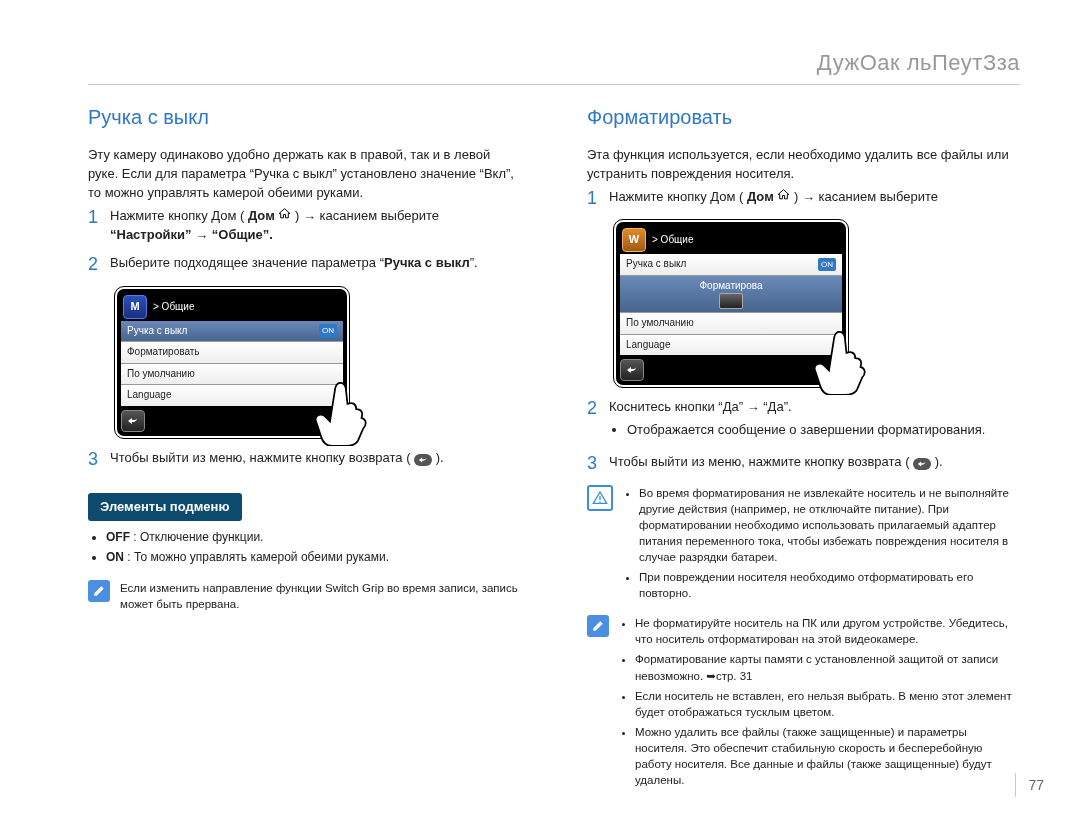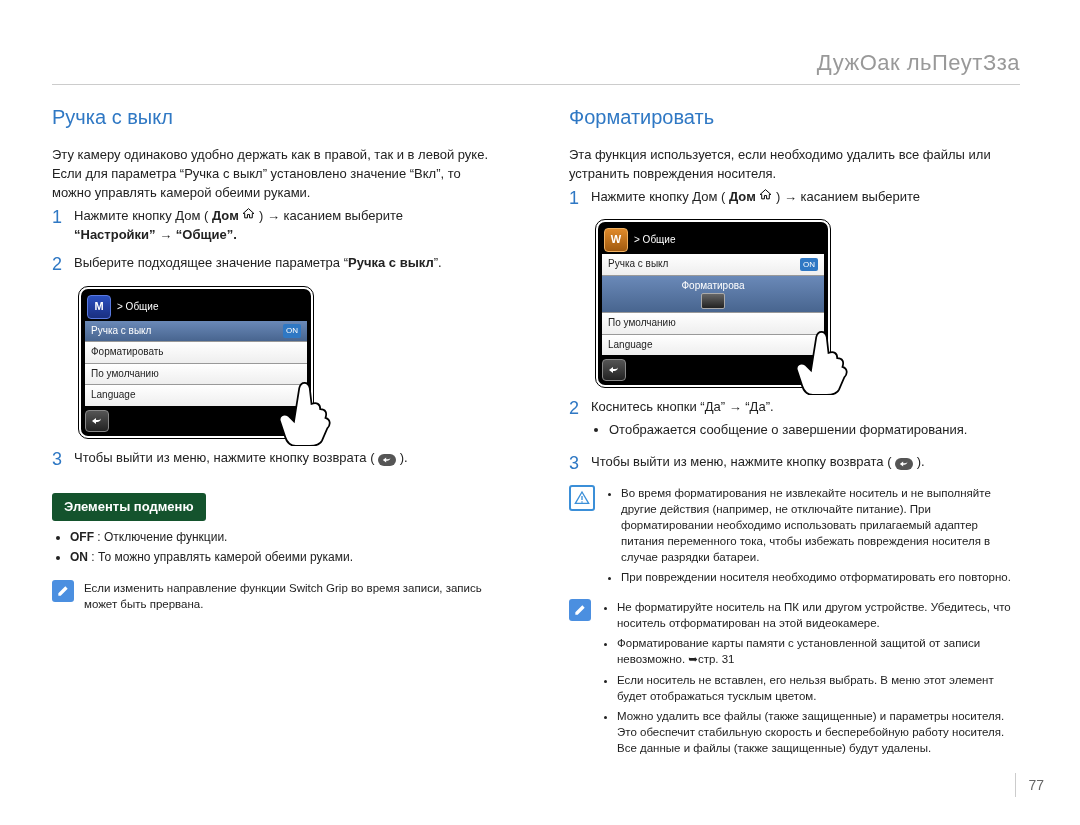--- a/index.html
+++ b/index.html
@@ -6,21 +6,21 @@
     margin: 0;
     padding: 0;
     font-family: Arial, Helvetica, sans-serif;
     background: #fff;
     color: #222;
     width: 1080px;
     height: 825px;
     box-sizing: border-box;
   }
   .page {
-    padding: 50px 60px 0 52px;
+    padding: 50px 60px 0 88px;
     position: relative;
     height: 100%;
     box-sizing: border-box;
   }
   .chapter-title {
     text-align: right;
     font-size: 22px;
     color: #999;
     letter-spacing: 0.5px;
     padding-bottom: 8px;
@@ -157,21 +157,21 @@
   .hand {
     position: absolute;
     right: -30px;
     bottom: -8px;
     width: 70px;
     height: 72px;
   }
   .hand svg { width:100%; height:100%; }
   
   .submenu-title {
-    background: #14532d;
+    background: #0c4a6e;
     color: #fff;
     font-weight: bold;
     font-size: 13px;
     padding: 5px 12px;
     border-radius: 3px;
     display: inline-block;
     margin: 12px 0 8px 0;
   }
   .submenu-list {
     margin: 0 0 14px 18px;

